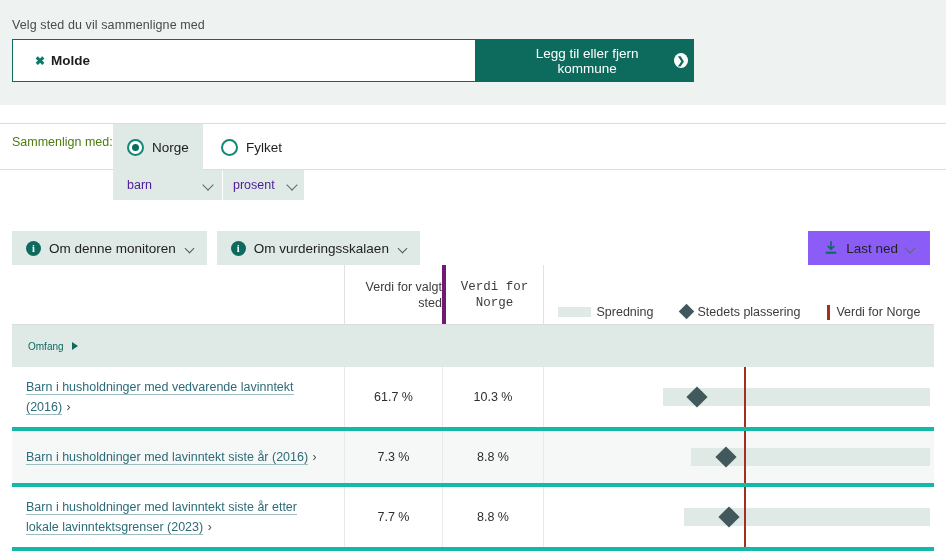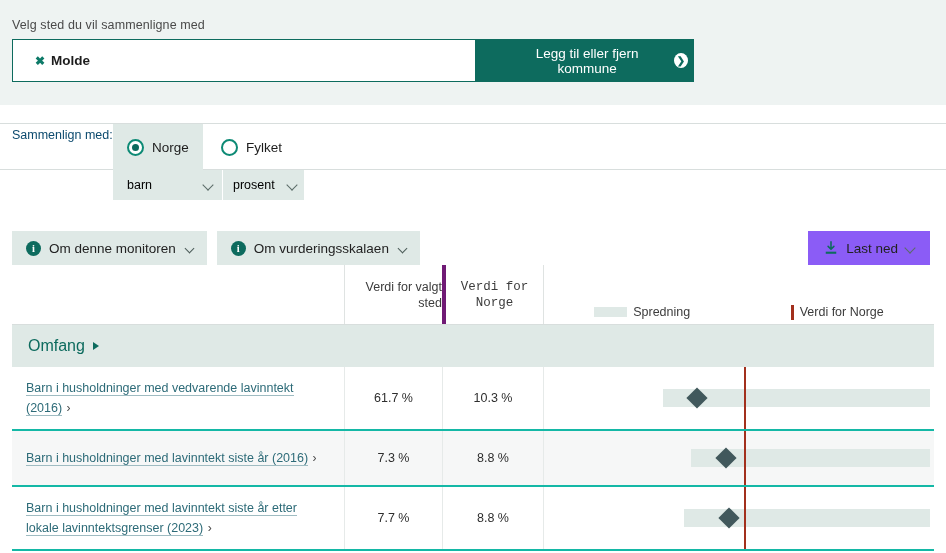--- a/index.html
+++ b/index.html
@@ -50,22 +50,22 @@
     line-height: 15px; text-align: center; font-weight: bold;
   }
 
   
   .compare-wrap {
     position: absolute; left: 0; top: 123px; width: 946px; height: 47px;
     border-top: 1px solid #d8dedd;
     border-bottom: 1px solid #d8dedd;
   }
   .compare-label {
-    position: absolute; left: 12px; top: 4px;
-    font-size: 12.5px; color: #0c4a6e;
+    position: absolute; left: 12px; top: 11px;
+    font-size: 12.5px; color: #4d7c0f;
   }
   .radio-cell {
     position: absolute; top: 0; height: 46px;
     display: flex; align-items: center; gap: 8px; cursor: pointer;
     padding: 0 14px;
   }
   .radio-cell.selected { background: #dfe9e6; }
   .radio-cell.cell-norge { left: 113px; }
   .radio-cell.cell-fylket { left: 207px; }
   .radio-outer {
@@ -77,21 +77,21 @@
     content: ""; position: absolute; left: 3px; top: 3px;
     width: 7px; height: 7px; border-radius: 50%; background: #0d6b5e;
   }
   .radio-text { font-size: 13.5px; color: #1d1d1d; }
 
   
   .selects { position: absolute; left: 113px; top: 170px; display: flex; }
   .sel {
     height: 30px; background: #dfe9e6; border: none;
     display: flex; align-items: center; cursor: pointer;
-    font-size: 12.5px; color: #000000; position: relative;
+    font-size: 12.5px; color: #4c1d95; position: relative;
   }
   .sel-barn { width: 109px; padding-left: 14px; }
   .sel-prosent { width: 81px; padding-left: 10px; margin-left: 1px; }
   .sel .cv { position: absolute; right: 10px; top: 8px; }
   .sel-prosent .cv { right: 8px; }
   .chev {
     display: inline-block; width: 8px; height: 8px;
     border-right: 1.6px solid #5b6b68; border-bottom: 1.6px solid #5b6b68;
     transform: rotate(45deg);
   }
@@ -137,28 +137,28 @@
     width: 11px; height: 11px; background: #41585c;
     transform: rotate(45deg); margin-bottom: 2px;
   }
   .lg-line { width: 3px; height: 15px; background: #a2301d; }
   .legend-label { font-size: 12.5px; color: #3c3c3c; }
 
   .group-row {
     height: 42px; background: #dfe9e6; display: flex; align-items: center;
     padding-left: 16px; cursor: pointer;
   }
-  .group-title { font-size: 16px; color: #0d6b5e; }
+  .group-title { font-size: 10px; color: #0d6b5e; }
   .group-caret {
     display: inline-block; margin-left: 8px;
     width: 0; height: 0; border-left: 6px solid #0d6b5e;
     border-top: 4.5px solid transparent; border-bottom: 4.5px solid transparent;
   }
 
-  .row { display: flex; border-bottom: 2px solid #14b8a6; position: relative; }
+  .row { display: flex; border-bottom: 4px solid #14b8a6; position: relative; }
   .row.alt { background: #f6f7f7; }
   .row.h56 { height: 56px; }
   .row.h64 { height: 64px; }
   .cell-name {
     width: 332px; display: flex; align-items: center; padding: 0 14px 0 14px;
   }
   .ind-link {
     font-size: 12.5px; color: #2d6b78; line-height: 1.5;
     border-bottom: 1px solid #9fbcc2; cursor: pointer;
     text-decoration: none; display: inline;
@@ -268,20 +268,24 @@
         <span>Verdi for</span>
         <span>Norge</span>
       </div>
 
       <div class="th c-legend">
         <div class="legend-item">
           <span class="lg-bar"></span>
           <span class="legend-label">Spredning</span>
         </div>
         <div class="legend-item">
+          <span class="lg-diamond"></span>
+          <span class="legend-label">Stedets plassering</span>
+        </div>
+        <div class="legend-item">
           <span class="lg-line"></span>
           <span class="legend-label">Verdi for Norge</span>
         </div>
       </div>
     </div>
 
     <div class="group-row">
       <span class="group-title">Omfang</span>
       <span class="group-caret"></span>
     </div>

